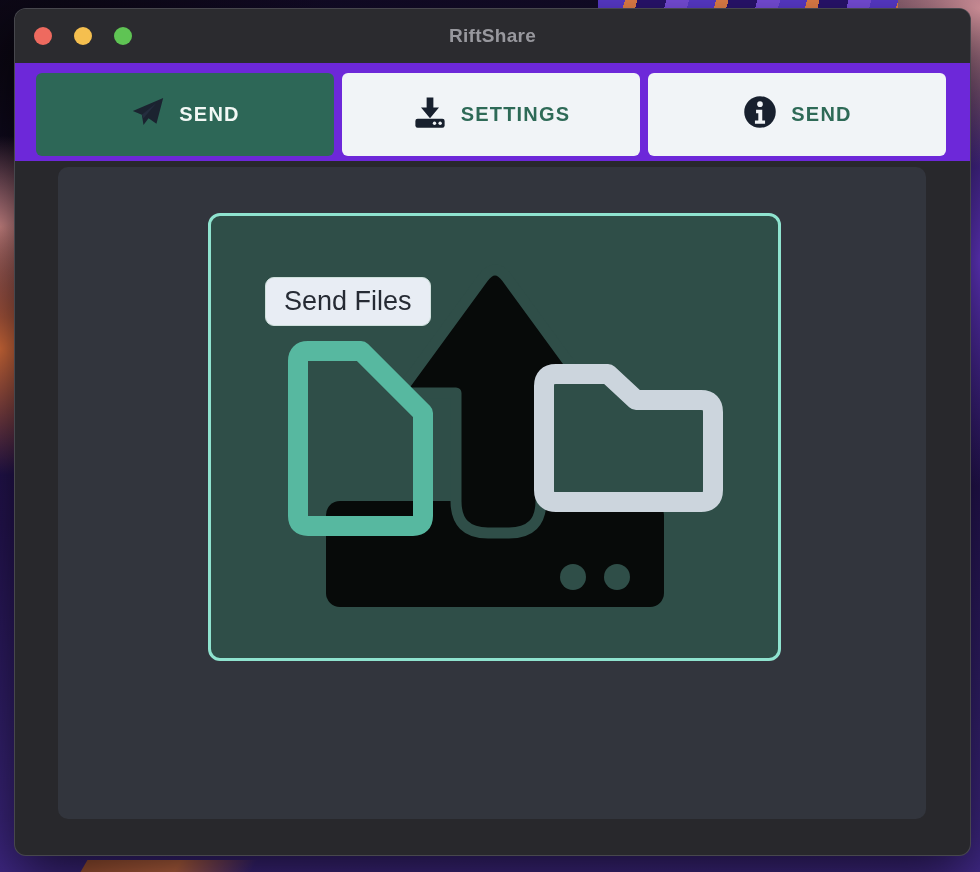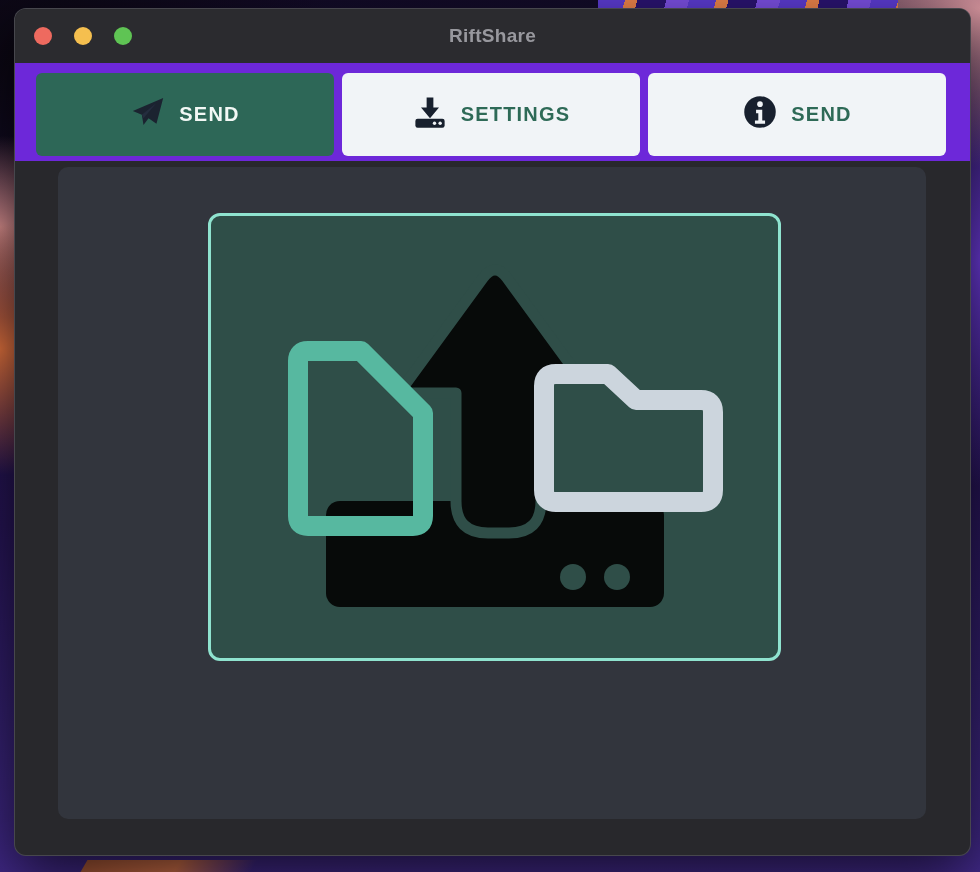--- a/index.html
+++ b/index.html
@@ -142,16 +142,17 @@
         <path d="M191 180 L275 65 Q287 49 299 65 L383 180 L333 180 L333 288
                  Q333 320 301 320 L280 320 Q248 320 248 288 L248 180 Z" fill="#070a09" stroke="#2f4e48" stroke-width="11" stroke-linejoin="round"></path>
 
         <path d="M153 138 L100 138 Q90 138 90 148 L90 303 Q90 313 100 313 L205 313
                  Q215 313 215 303 L215 200 Z" fill="none" stroke="#57b8a0" stroke-width="20" stroke-linejoin="round"></path>
 
         <path d="M336 173 Q336 161 348 161 L400 161 L428 187 L493 187 Q505 187 505 199
                  L505 277 Q505 289 493 289 L348 289 Q336 289 336 277 Z" fill="#2f4e48" stroke="#ccd5dd" stroke-width="20" stroke-linejoin="round"></path>
       </svg>
 
+      <div class="send-files-btn">Send Files</div>
     </div>
   </div>
 
 </div>
 
 </body></html>

